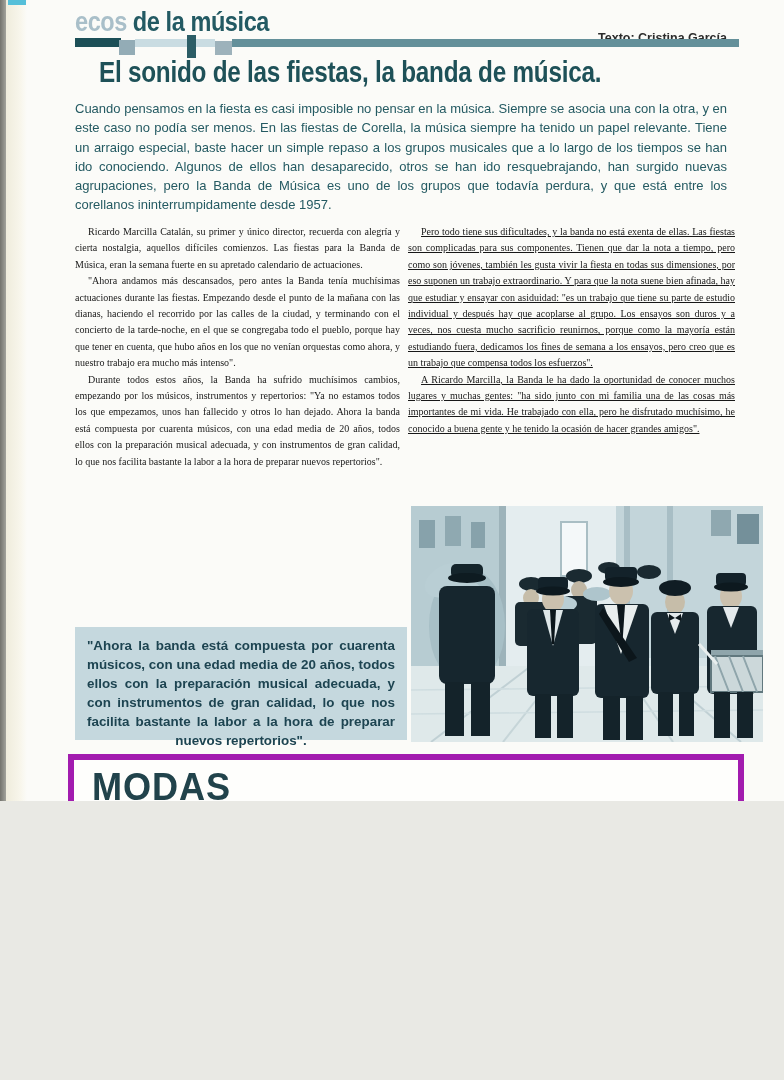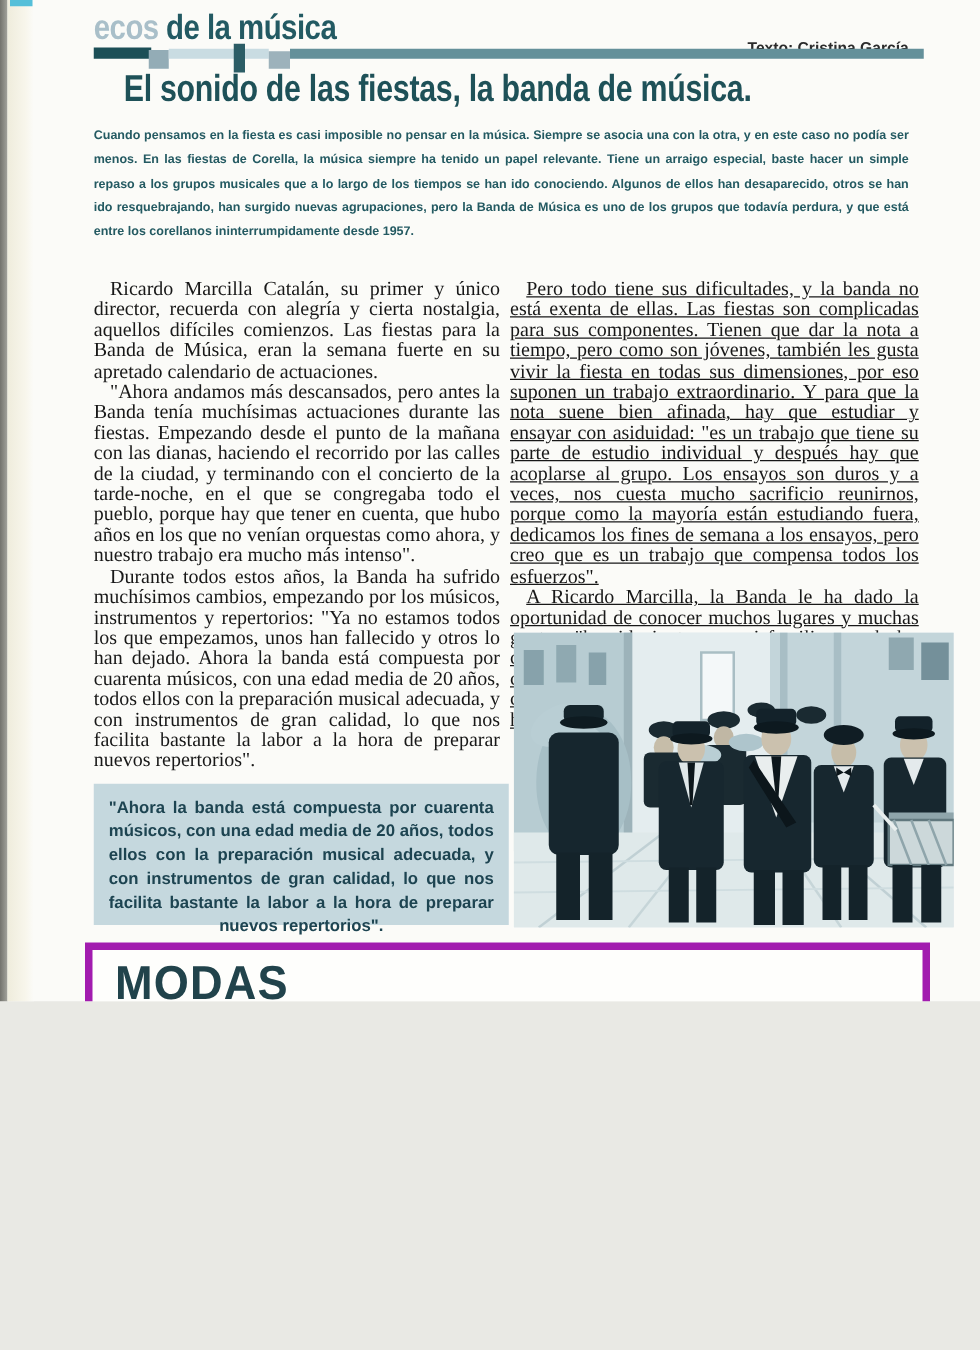--- a/index.html
+++ b/index.html
@@ -21,25 +21,25 @@
   .brand-dark{color:#235a63;margin-left:7px;}
   .byline{position:absolute;right:57px;top:31px;font-size:12.5px;font-weight:bold;color:#2b2b2b;}
 
   .bar-seg{position:absolute;}
 
   .headline{position:absolute;left:75px;top:55px;white-space:nowrap;margin-left:24px;}
   .headline .inner{display:inline-block;transform:scaleX(.81);transform-origin:left center;
     font-weight:bold;font-size:30px;color:#1e5158;letter-spacing:-.3px;}
 
   .intro{position:absolute;left:75px;top:99px;width:652px;
-    font-weight:bold;font-size:10px;line-height:19.3px;color:#245a62;
+    font-weight:normal;font-size:13px;line-height:19.3px;color:#245a62;
     text-align:justify;}
 
   .col{position:absolute;top:224px;font-family:"Liberation Serif",serif;
-    font-size:16px;line-height:16.4px;color:#181818;text-align:justify;hyphens:auto;}
+    font-size:10px;line-height:16.4px;color:#181818;text-align:justify;hyphens:auto;}
   .col p{margin:0;text-indent:13px;}
   .col-left{left:75px;width:325px;}
   .col-right{left:408px;width:327px;text-decoration:underline;}
 
   .pull-quote{position:absolute;left:75px;top:627px;width:332px;height:113px;
     background:#c5d8de;box-sizing:border-box;padding:9px 12px;
     font-weight:bold;font-size:13.4px;line-height:19px;color:#1d4451;
     text-align:justify;text-align-last:center;}
 
   .photo{position:absolute;left:411px;top:506px;width:352px;height:236px;}

